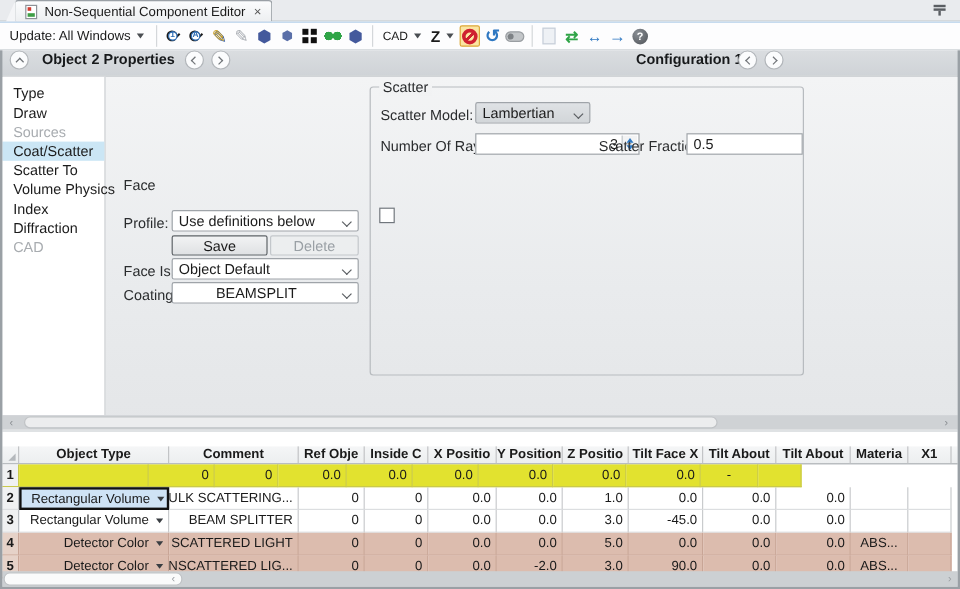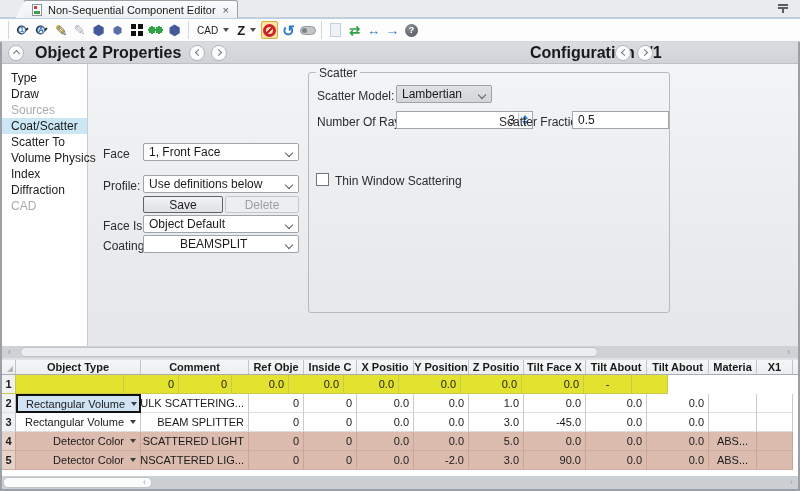--- a/index.html
+++ b/index.html
@@ -2,21 +2,21 @@
 <html><head>
 <meta charset="utf-8">
 <style>
   html,body{margin:0;padding:0;background:#fff;}
   .window{position:relative;width:800px;height:491px;font-family:"Liberation Sans",sans-serif;
           background:#fff;overflow:hidden;-webkit-font-smoothing:antialiased;}
   .window *{box-sizing:border-box;}
 
   
   .tabbar{position:absolute;left:0;top:0;width:800px;height:18px;background:#e9ebee;border-bottom:1px solid #c9cdd1;}
-  .tab{position:absolute;left:23px;top:0;height:18px;padding:0 8px 0 24px;background:linear-gradient(#fbfcfd,#edeff1);
+  .tab{position:absolute;left:12px;top:0;height:18px;padding:0 8px 0 24px;background:linear-gradient(#fbfcfd,#edeff1);
        border:1px solid #9aa0a6;border-bottom:none;border-radius:3px 3px 0 0;transform:skewX(0);
        display:flex;align-items:center;font-size:11px;color:#1b1b1b;}
   .tab:before{content:"";position:absolute;left:-8px;bottom:0;width:0;height:0;
        border-right:8px solid #f4f5f7;border-top:18px solid transparent;}
   .tab-icon{position:absolute;left:8px;top:3px;width:10px;height:12px;background:#fff;border:1px solid #8d9298;}
   .tab-icon:before{content:"";position:absolute;left:1px;top:1px;width:3px;height:3px;background:#d23b30;}
   .tab-icon:after{content:"";position:absolute;left:1px;bottom:1px;width:6px;height:3px;background:#3f9e46;}
   .tab-close{margin-left:7px;color:#555;font-size:11px;line-height:10px;}
   .pin-icon{position:absolute;right:12px;top:4px;width:10px;height:9px;}
   .pin-icon:before{content:"";position:absolute;left:0;top:0;width:10px;height:2px;background:#5a5e63;box-shadow:0 3px 0 #5a5e63;}
@@ -55,21 +55,21 @@
   .g-toggle:before{content:"";position:absolute;left:1px;top:1px;width:5px;height:5px;border-radius:50%;background:#7e8286;}
   .g-square{width:11px;height:14px;background:#eef1f5;border:1px solid #c7cfd9;}
   .g-swap{font-size:13px;font-weight:bold;color:#2fa447;line-height:1;}
   .g-harrow{font-size:13px;font-weight:bold;color:#2f78c2;line-height:1;}
   .g-rarrow{font-size:14px;font-weight:bold;color:#2f78c2;line-height:1;}
   .g-help{width:13px;height:13px;border-radius:50%;background:radial-gradient(circle at 35% 30%,#8a8f95,#4e5257);
       color:#fff;font-size:9px;font-weight:bold;display:flex;align-items:center;justify-content:center;}
 
   
   .props-header{position:absolute;left:0;top:42px;width:800px;height:22px;background:linear-gradient(#dadde0,#cfd3d7);
-      border-bottom:1px solid #bcc0c4;display:flex;align-items:center;font-size:16px;font-weight:bold;color:#17191b;}
+      border-bottom:1px solid #bcc0c4;display:flex;font-size:12px;font-weight:bold;color:#17191b;}
   .circle-btn{width:16px;height:16px;border-radius:50%;background:#fbfcfd;border:1px solid #b2b6ba;
       display:inline-flex;align-items:center;justify-content:center;margin:0 3px;position:relative;}
   .chev{width:5px;height:5px;border-right:1.5px solid #707478;border-bottom:1.5px solid #707478;}
   .chev.up{transform:rotate(-135deg);margin-top:2px;}
   .chev.left{transform:rotate(135deg);margin-left:2px;}
   .chev.right{transform:rotate(-45deg);margin-right:2px;}
   .ph-title{margin:0 4px 0 8px;}
   .ph-config{position:absolute;left:530px;font-weight:bold;}
   .ph-nav{position:absolute;left:612px;display:flex;}
 
@@ -108,21 +108,21 @@
   .checkbox{position:absolute;width:13px;height:13px;background:#fff;border:1px solid #70767c;}
 
   .hscroll{position:absolute;height:12px;background:#cfd2d5;display:block;}
   .hs-thumb{position:absolute;top:1px;height:10px;background:#ecedee;border:1px solid #c0c3c6;border-radius:5px;}
   .hs-arrow{position:absolute;top:0;font-size:9px;color:#8a8e92;line-height:12px;}
 
   
   .splitter{position:absolute;left:2px;top:358px;width:796px;height:2px;background:#dfe2e4;}
   .sheet{position:absolute;left:2px;top:360px;width:796px;height:116px;background:#fff;font-size:11px;}
   .trow{display:flex;height:19px;}
-  .trow.head{height:15px;background:linear-gradient(#f5f6f7,#eceeef);border-bottom:1px solid #a9adb1;}
+  .trow.head{height:15px;background:linear-gradient(#f5f6f7,#eceeef);border-bottom:1px solid #a9adb1;margin-top:12px;}
   .cell{height:100%;border-right:1px solid #c9cbcd;border-bottom:1px solid #dcdee0;display:flex;align-items:center;
       padding:0 4px;white-space:nowrap;overflow:hidden;color:#1a1a1a;}
   .trow.head .cell{font-weight:bold;justify-content:center;border-bottom:none;border-right:1px solid #c2c4c6;padding:0 2px;}
   .cell.num{background:#f0f1f2;font-weight:bold;justify-content:center;padding:0;border-right:1px solid #b9bdc1;}
   .cell.right{justify-content:flex-end;}
   .cell.center{justify-content:center;}
   .cell.ellip{text-overflow:ellipsis;}
   .trow.source .cell{background:#e2e22f;border-right-color:#c9c94c;border-bottom-color:#cncn;}
   .trow.source .cell{border-bottom-color:#c9c94c;}
   .trow.source .cell.num{background:#f0f1f2;}
@@ -147,20 +147,24 @@
   <div class="tabbar">
     <div class="tab">
       <span class="tab-icon"></span>
       <span>Non-Sequential Component Editor</span>
       <span class="tab-close">×</span>
     </div>
     <span class="pin-icon"></span>
   </div>
 
   <div class="toolbar">
+    <span class="tb-update">
+      <span>Update: All Windows</span>
+      <span class="caret"></span>
+    </span>
     <span class="tb-sep"></span>
     <span class="tb-ico">
         <span class="g-refresh">⟳</span>
         <span class="badge">1</span>
       </span>
     <span class="tb-ico">
         <span class="g-refresh">⟳</span>
         <span class="badge">A</span>
       </span>
     <span class="tb-ico">
@@ -250,23 +254,20 @@
         <div class="nav-item disabled">Sources</div>
         <div class="nav-item selected">Coat/Scatter</div>
         <div class="nav-item normal">Scatter To</div>
         <div class="nav-item normal">Volume Physics</div>
         <div class="nav-item normal">Index</div>
         <div class="nav-item normal">Diffraction</div>
         <div class="nav-item disabled">CAD</div>
       </div>
 
     <span class="flabel" style="left:101px;top:83px;">Face</span>
-    <div class="dropdown" style="left:141px;top:79px;width:156px;">
-        <span>1, Front Face</span>
-      </div>
 
     <span class="flabel" style="left:101px;top:115px;">Profile:</span>
     <div class="dropdown" style="left:141px;top:111px;width:156px;">
         <span>Use definitions below</span>
       </div>
 
     <div class="btn save" style="left:141px;top:132px;width:80px;">Save</div>
     <div class="btn delete" style="left:223px;top:132px;width:74px;">Delete</div>
 
     <span class="flabel" style="left:101px;top:155px;">Face Is:</span>
@@ -294,21 +295,20 @@
           <span class="spin-up"></span>
           <span class="spin-dn"></span>
         </span>
     </div>
     <span class="flabel" style="left:497px;top:51px;">Scatter Fraction</span>
     <div class="textinput" style="left:570px;top:47px;width:97px;">
         <span>0.5</span>
       </div>
 
     <span class="checkbox" style="left:314px;top:109px;"></span>
-    <span class="flabel" style="left:333px;top:110px;">Thin Window Scattering</span>
 
     <div class="hscroll" style="left:0;top:282px;width:796px;">
       <span class="hs-arrow" style="left:6px;">‹</span>
       <div class="hs-thumb" style="left:18px;width:578px;"></div>
       <span class="hs-arrow" style="right:8px;">›</span>
     </div>
   </div>
 
   <div class="splitter"></div>
 

